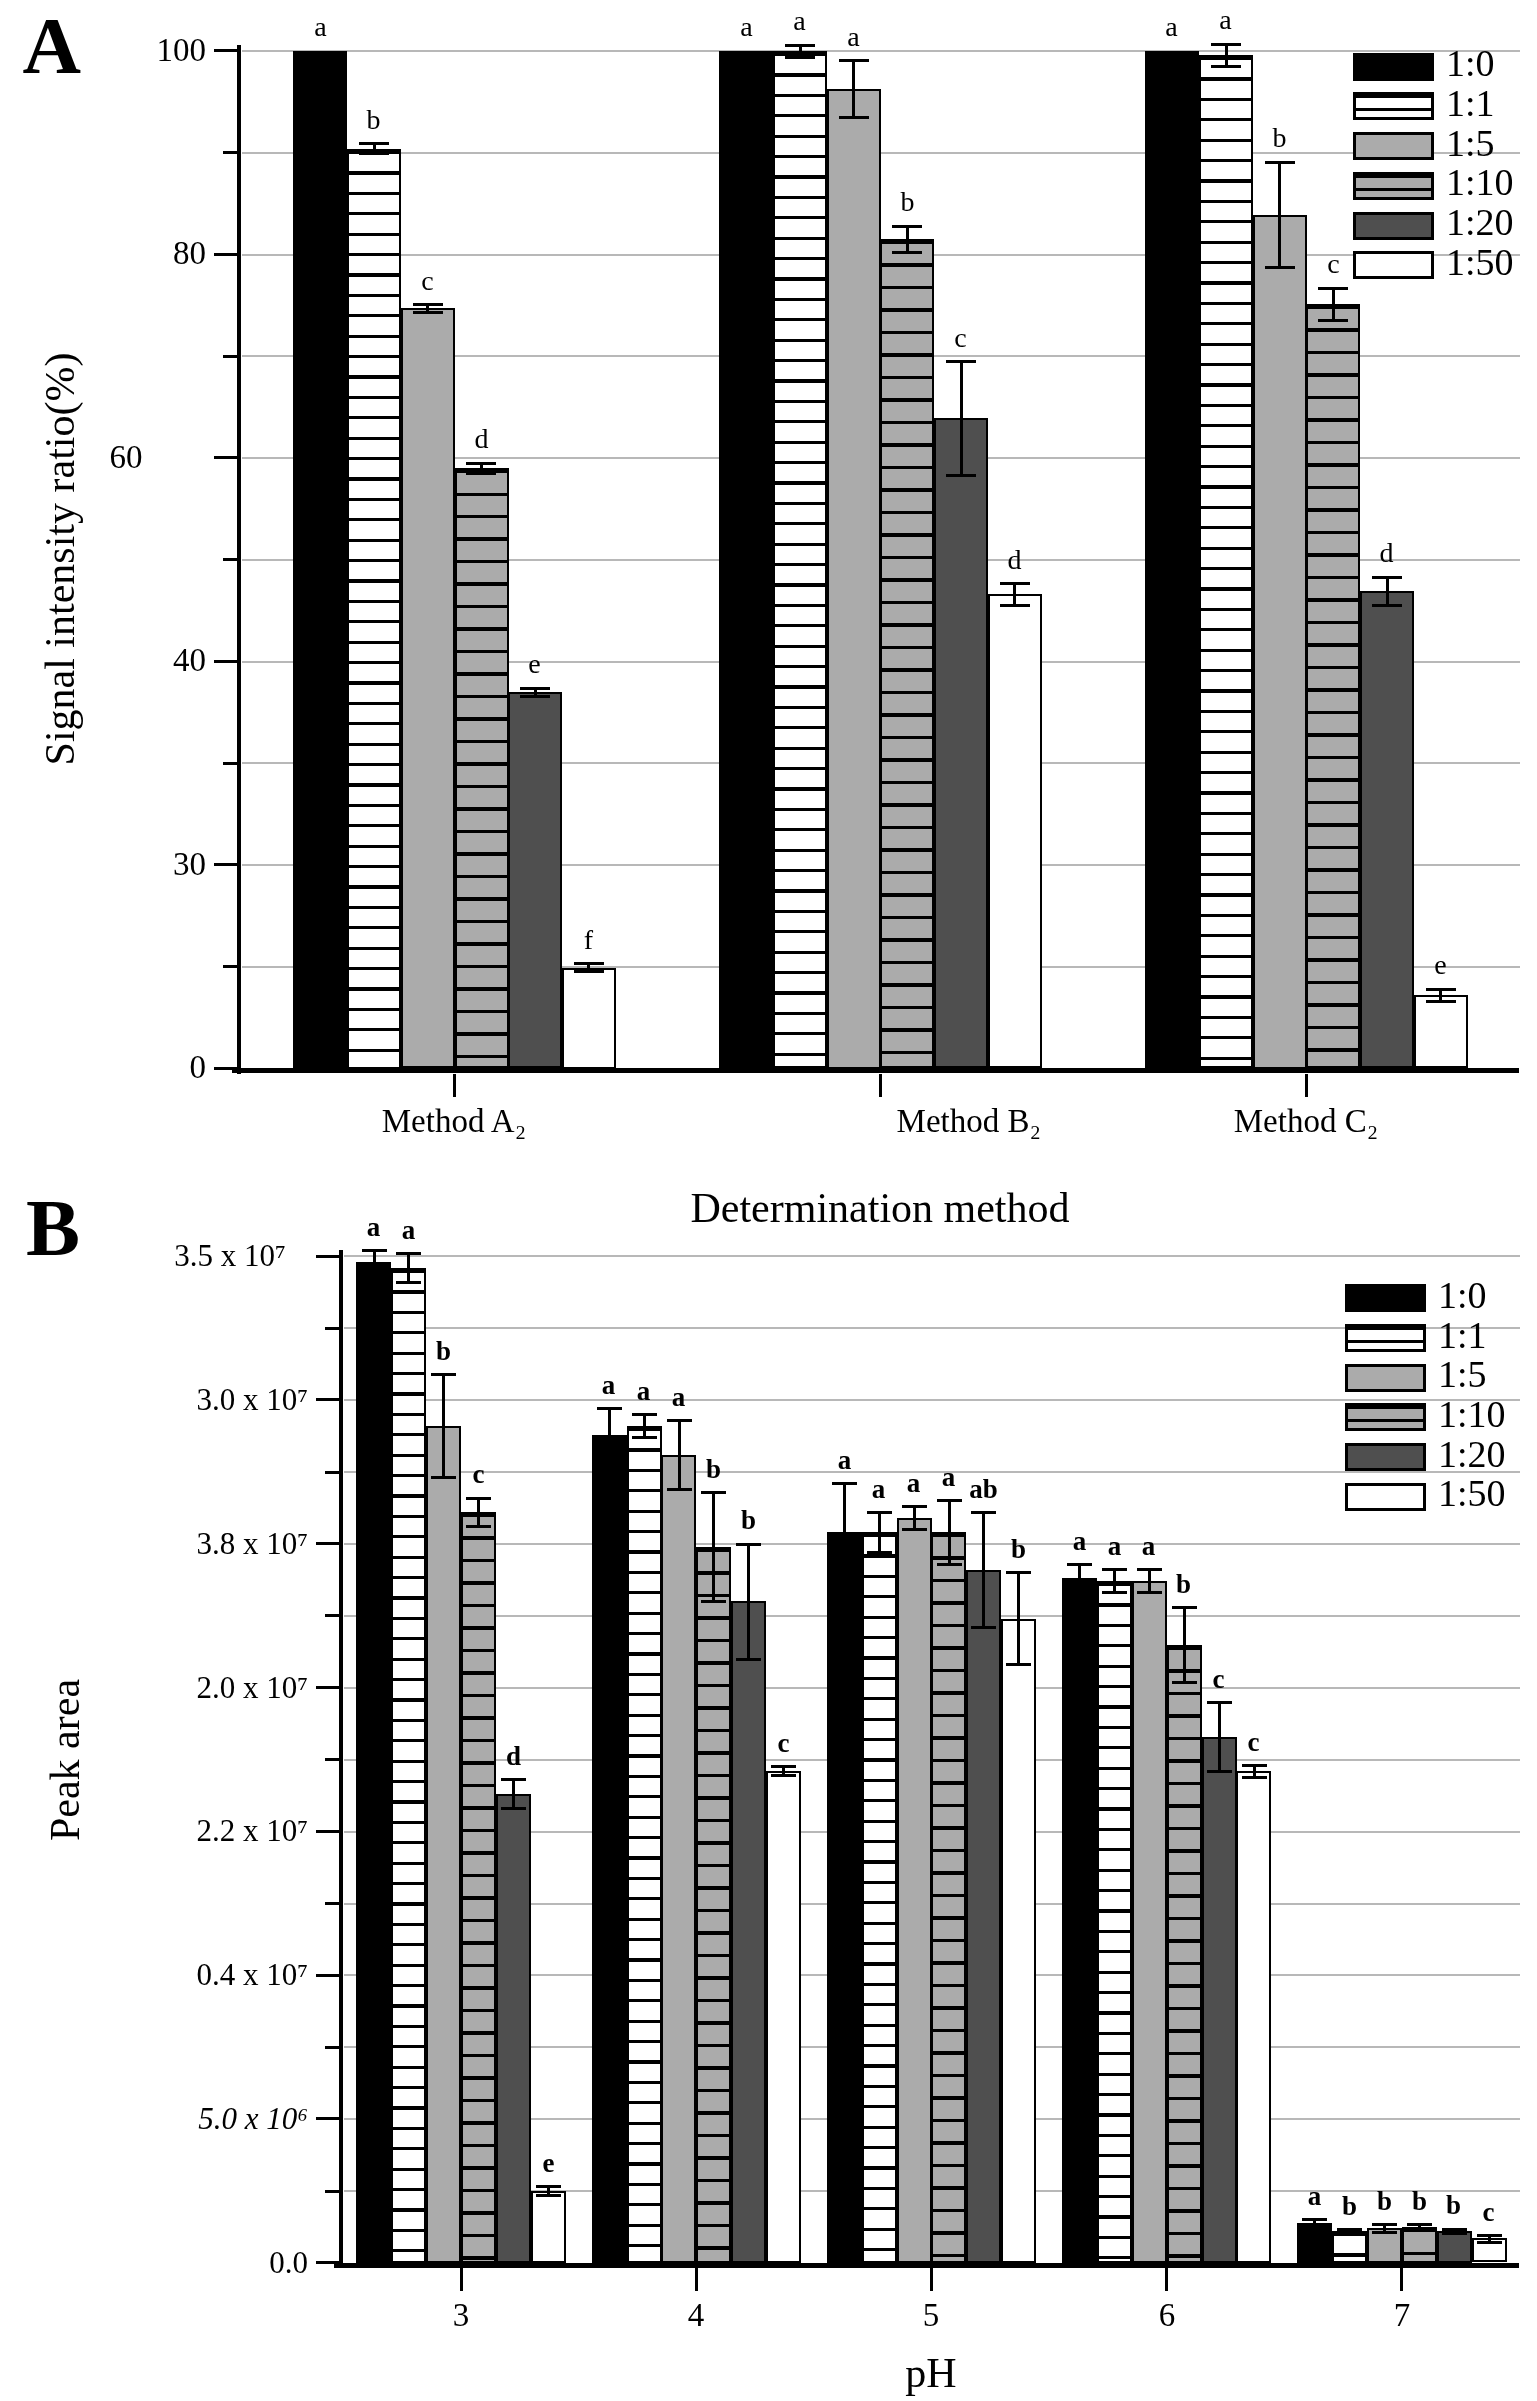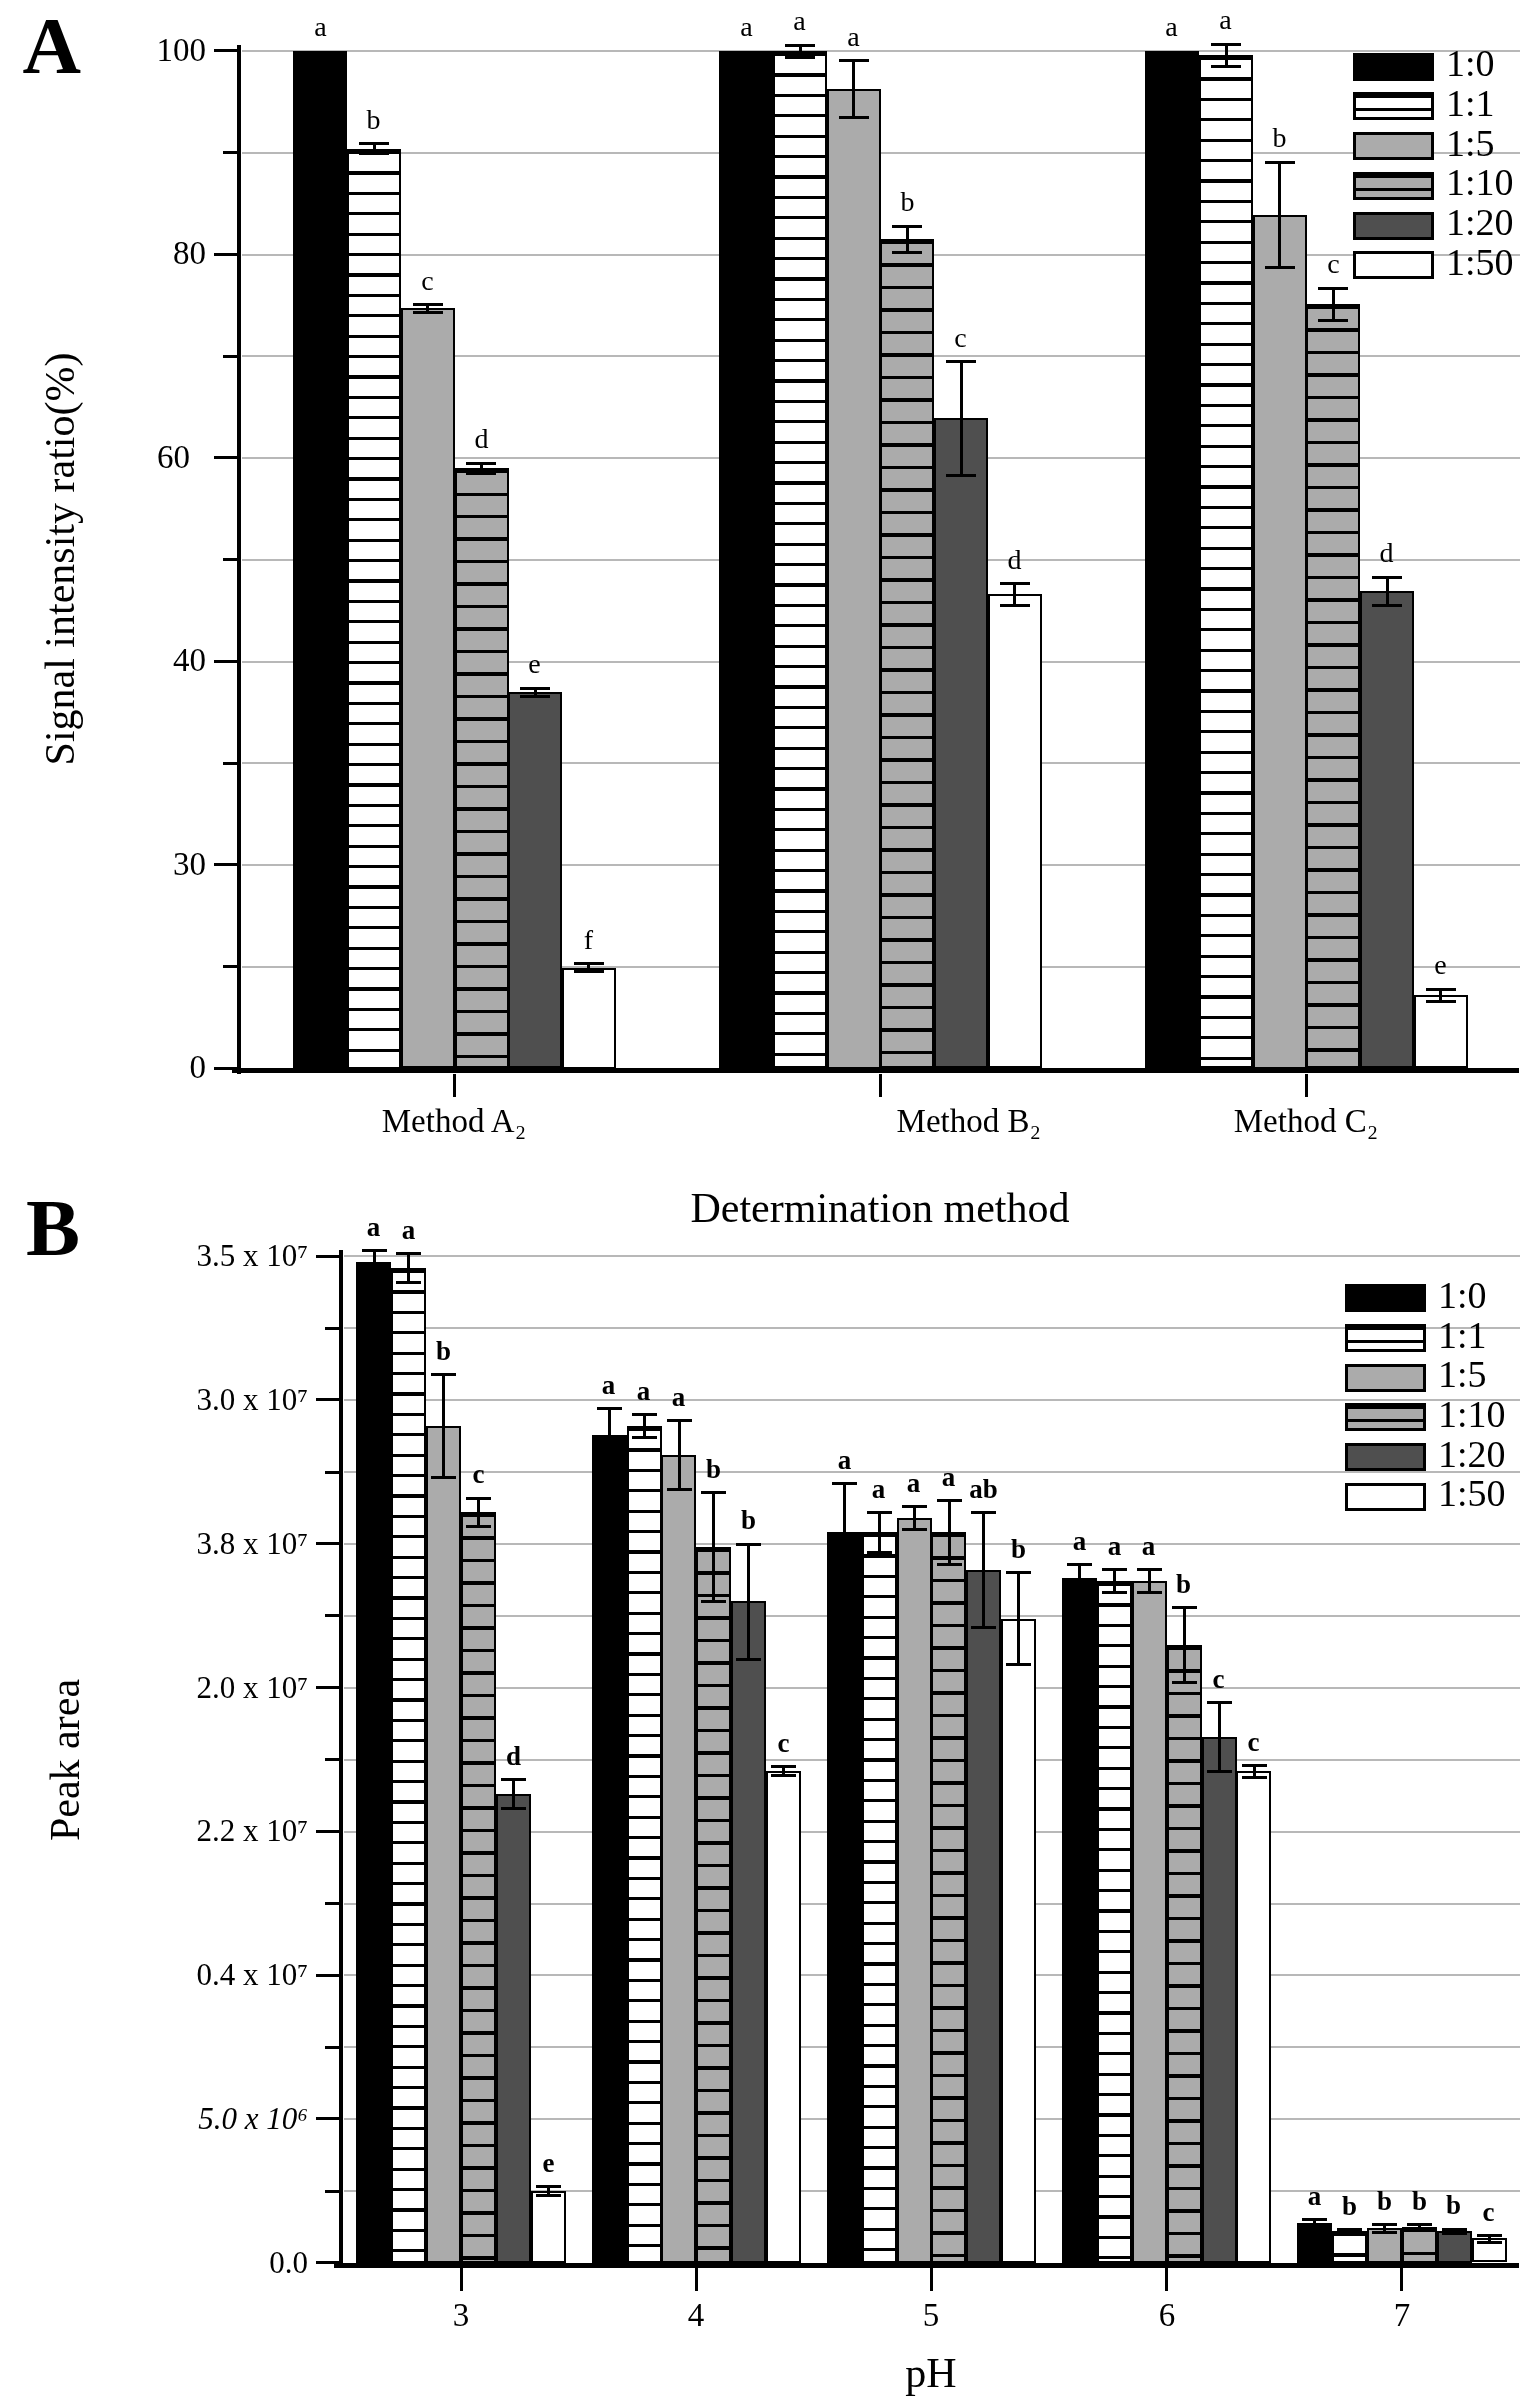--- a/index.html
+++ b/index.html
@@ -126,21 +126,21 @@
       <div class="abs" style="left: 1145px; top: 1103px; width: 322px; text-align: center; font-size: 33px; line-height: 1.1;">Method C₂</div>
       <div class="abs" style="left: 237px; top: 45px; width: 4.3px; height: 1029px; background: rgb(0, 0, 0);"></div>
       <div class="abs" style="left: 232px; top: 1068px; width: 1287px; height: 5.4px; background: rgb(0, 0, 0);"></div>
       <div class="abs" style="left: 214px; top: 1067px; width: 23.6px; height: 3.2px; background: rgb(0, 0, 0);"></div>
       <div class="abs" style="left: 50px; top: 1049px; width: 156px; text-align: right; font-size: 33px; line-height: 1.15;">0</div>
       <div class="abs" style="left: 214px; top: 863px; width: 23.6px; height: 3.2px; background: rgb(0, 0, 0);"></div>
       <div class="abs" style="left: 50px; top: 846px; width: 156px; text-align: right; font-size: 33px; line-height: 1.15;">30</div>
       <div class="abs" style="left: 214px; top: 660px; width: 23.6px; height: 3.2px; background: rgb(0, 0, 0);"></div>
       <div class="abs" style="left: 50px; top: 642px; width: 156px; text-align: right; font-size: 33px; line-height: 1.15;">40</div>
       <div class="abs" style="left: 214px; top: 456px; width: 23.6px; height: 3.2px; background: rgb(0, 0, 0);"></div>
-      <div class="abs" style="left: 34px; top: 439px; width: 156px; text-align: right; font-size: 33px; line-height: 1.15;">60</div>
+      <div class="abs" style="left: 48px; top: 439px; width: 156px; text-align: center; font-size: 33px; line-height: 1.15;">60</div>
       <div class="abs" style="left: 214px; top: 253px; width: 23.6px; height: 3.2px; background: rgb(0, 0, 0);"></div>
       <div class="abs" style="left: 50px; top: 235px; width: 156px; text-align: right; font-size: 33px; line-height: 1.15;">80</div>
       <div class="abs" style="left: 214px; top: 49px; width: 23.6px; height: 3.2px; background: rgb(0, 0, 0);"></div>
       <div class="abs" style="left: 50px; top: 32px; width: 156px; text-align: right; font-size: 33px; line-height: 1.15;">100</div>
       <div class="abs" style="left: 223px; top: 965px; width: 14px; height: 2.7px; background: rgb(0, 0, 0);"></div>
       <div class="abs" style="left: 223px; top: 762px; width: 14px; height: 2.7px; background: rgb(0, 0, 0);"></div>
       <div class="abs" style="left: 223px; top: 558px; width: 14px; height: 2.7px; background: rgb(0, 0, 0);"></div>
       <div class="abs" style="left: 223px; top: 355px; width: 14px; height: 2.7px; background: rgb(0, 0, 0);"></div>
       <div class="abs" style="left: 223px; top: 151px; width: 14px; height: 2.7px; background: rgb(0, 0, 0);"></div>
       <div class="abs" style="left: 1353px; top: 53px; width: 81px; height: 28px; border: 3.2px solid rgb(0, 0, 0); box-sizing: border-box; background: rgb(0, 0, 0);"></div>
@@ -339,21 +339,21 @@
       <div class="abs" style="left: 152px; top: 1957px; width: 156px; text-align: right; font-size: 31px; line-height: 1.15;">0.4 x 10⁷</div>
       <div class="abs" style="left: 316px; top: 1830px; width: 23.6px; height: 3.2px; background: rgb(0, 0, 0);"></div>
       <div class="abs" style="left: 152px; top: 1813px; width: 156px; text-align: right; font-size: 31px; line-height: 1.15;">2.2 x 10⁷</div>
       <div class="abs" style="left: 316px; top: 1686px; width: 23.6px; height: 3.2px; background: rgb(0, 0, 0);"></div>
       <div class="abs" style="left: 152px; top: 1670px; width: 156px; text-align: right; font-size: 31px; line-height: 1.15;">2.0 x 10⁷</div>
       <div class="abs" style="left: 316px; top: 1542px; width: 23.6px; height: 3.2px; background: rgb(0, 0, 0);"></div>
       <div class="abs" style="left: 152px; top: 1526px; width: 156px; text-align: right; font-size: 31px; line-height: 1.15;">3.8 x 10⁷</div>
       <div class="abs" style="left: 316px; top: 1398px; width: 23.6px; height: 3.2px; background: rgb(0, 0, 0);"></div>
       <div class="abs" style="left: 152px; top: 1382px; width: 156px; text-align: right; font-size: 31px; line-height: 1.15;">3.0 x 10⁷</div>
       <div class="abs" style="left: 316px; top: 1255px; width: 23.6px; height: 3.2px; background: rgb(0, 0, 0);"></div>
-      <div class="abs" style="left: 152px; top: 1238px; width: 156px; text-align: right; font-size: 31px; line-height: 1.15;">3.5 x 10⁷</div>
+      <div class="abs" style="left: 152px; top: 1238px; width: 156px; text-align: center; font-size: 31px; line-height: 1.15;">3.5 x 10⁷</div>
       <div class="abs" style="left: 325px; top: 2190px; width: 14px; height: 2.7px; background: rgb(0, 0, 0);"></div>
       <div class="abs" style="left: 325px; top: 2046px; width: 14px; height: 2.7px; background: rgb(0, 0, 0);"></div>
       <div class="abs" style="left: 325px; top: 1902px; width: 14px; height: 2.7px; background: rgb(0, 0, 0);"></div>
       <div class="abs" style="left: 325px; top: 1758px; width: 14px; height: 2.7px; background: rgb(0, 0, 0);"></div>
       <div class="abs" style="left: 325px; top: 1614px; width: 14px; height: 2.7px; background: rgb(0, 0, 0);"></div>
       <div class="abs" style="left: 325px; top: 1471px; width: 14px; height: 2.7px; background: rgb(0, 0, 0);"></div>
       <div class="abs" style="left: 325px; top: 1327px; width: 14px; height: 2.7px; background: rgb(0, 0, 0);"></div>
       <div class="abs" style="left: 1345px; top: 1284px; width: 81px; height: 28px; border: 3.2px solid rgb(0, 0, 0); box-sizing: border-box; background: rgb(0, 0, 0);"></div>
       <div class="abs" style="left: 1438px; top: 1275px; font-size: 38px; line-height: 1.1; white-space: nowrap;">1:0</div>
       <div class="abs" style="left: 1345px; top: 1324px; width: 81px; height: 28px; border: 3.2px solid rgb(0, 0, 0); box-sizing: border-box; background: repeating-linear-gradient(rgb(0, 0, 0) 0px, rgb(0, 0, 0) 3.2px, rgb(255, 255, 255) 3.2px, rgb(255, 255, 255) 13px);"></div>

